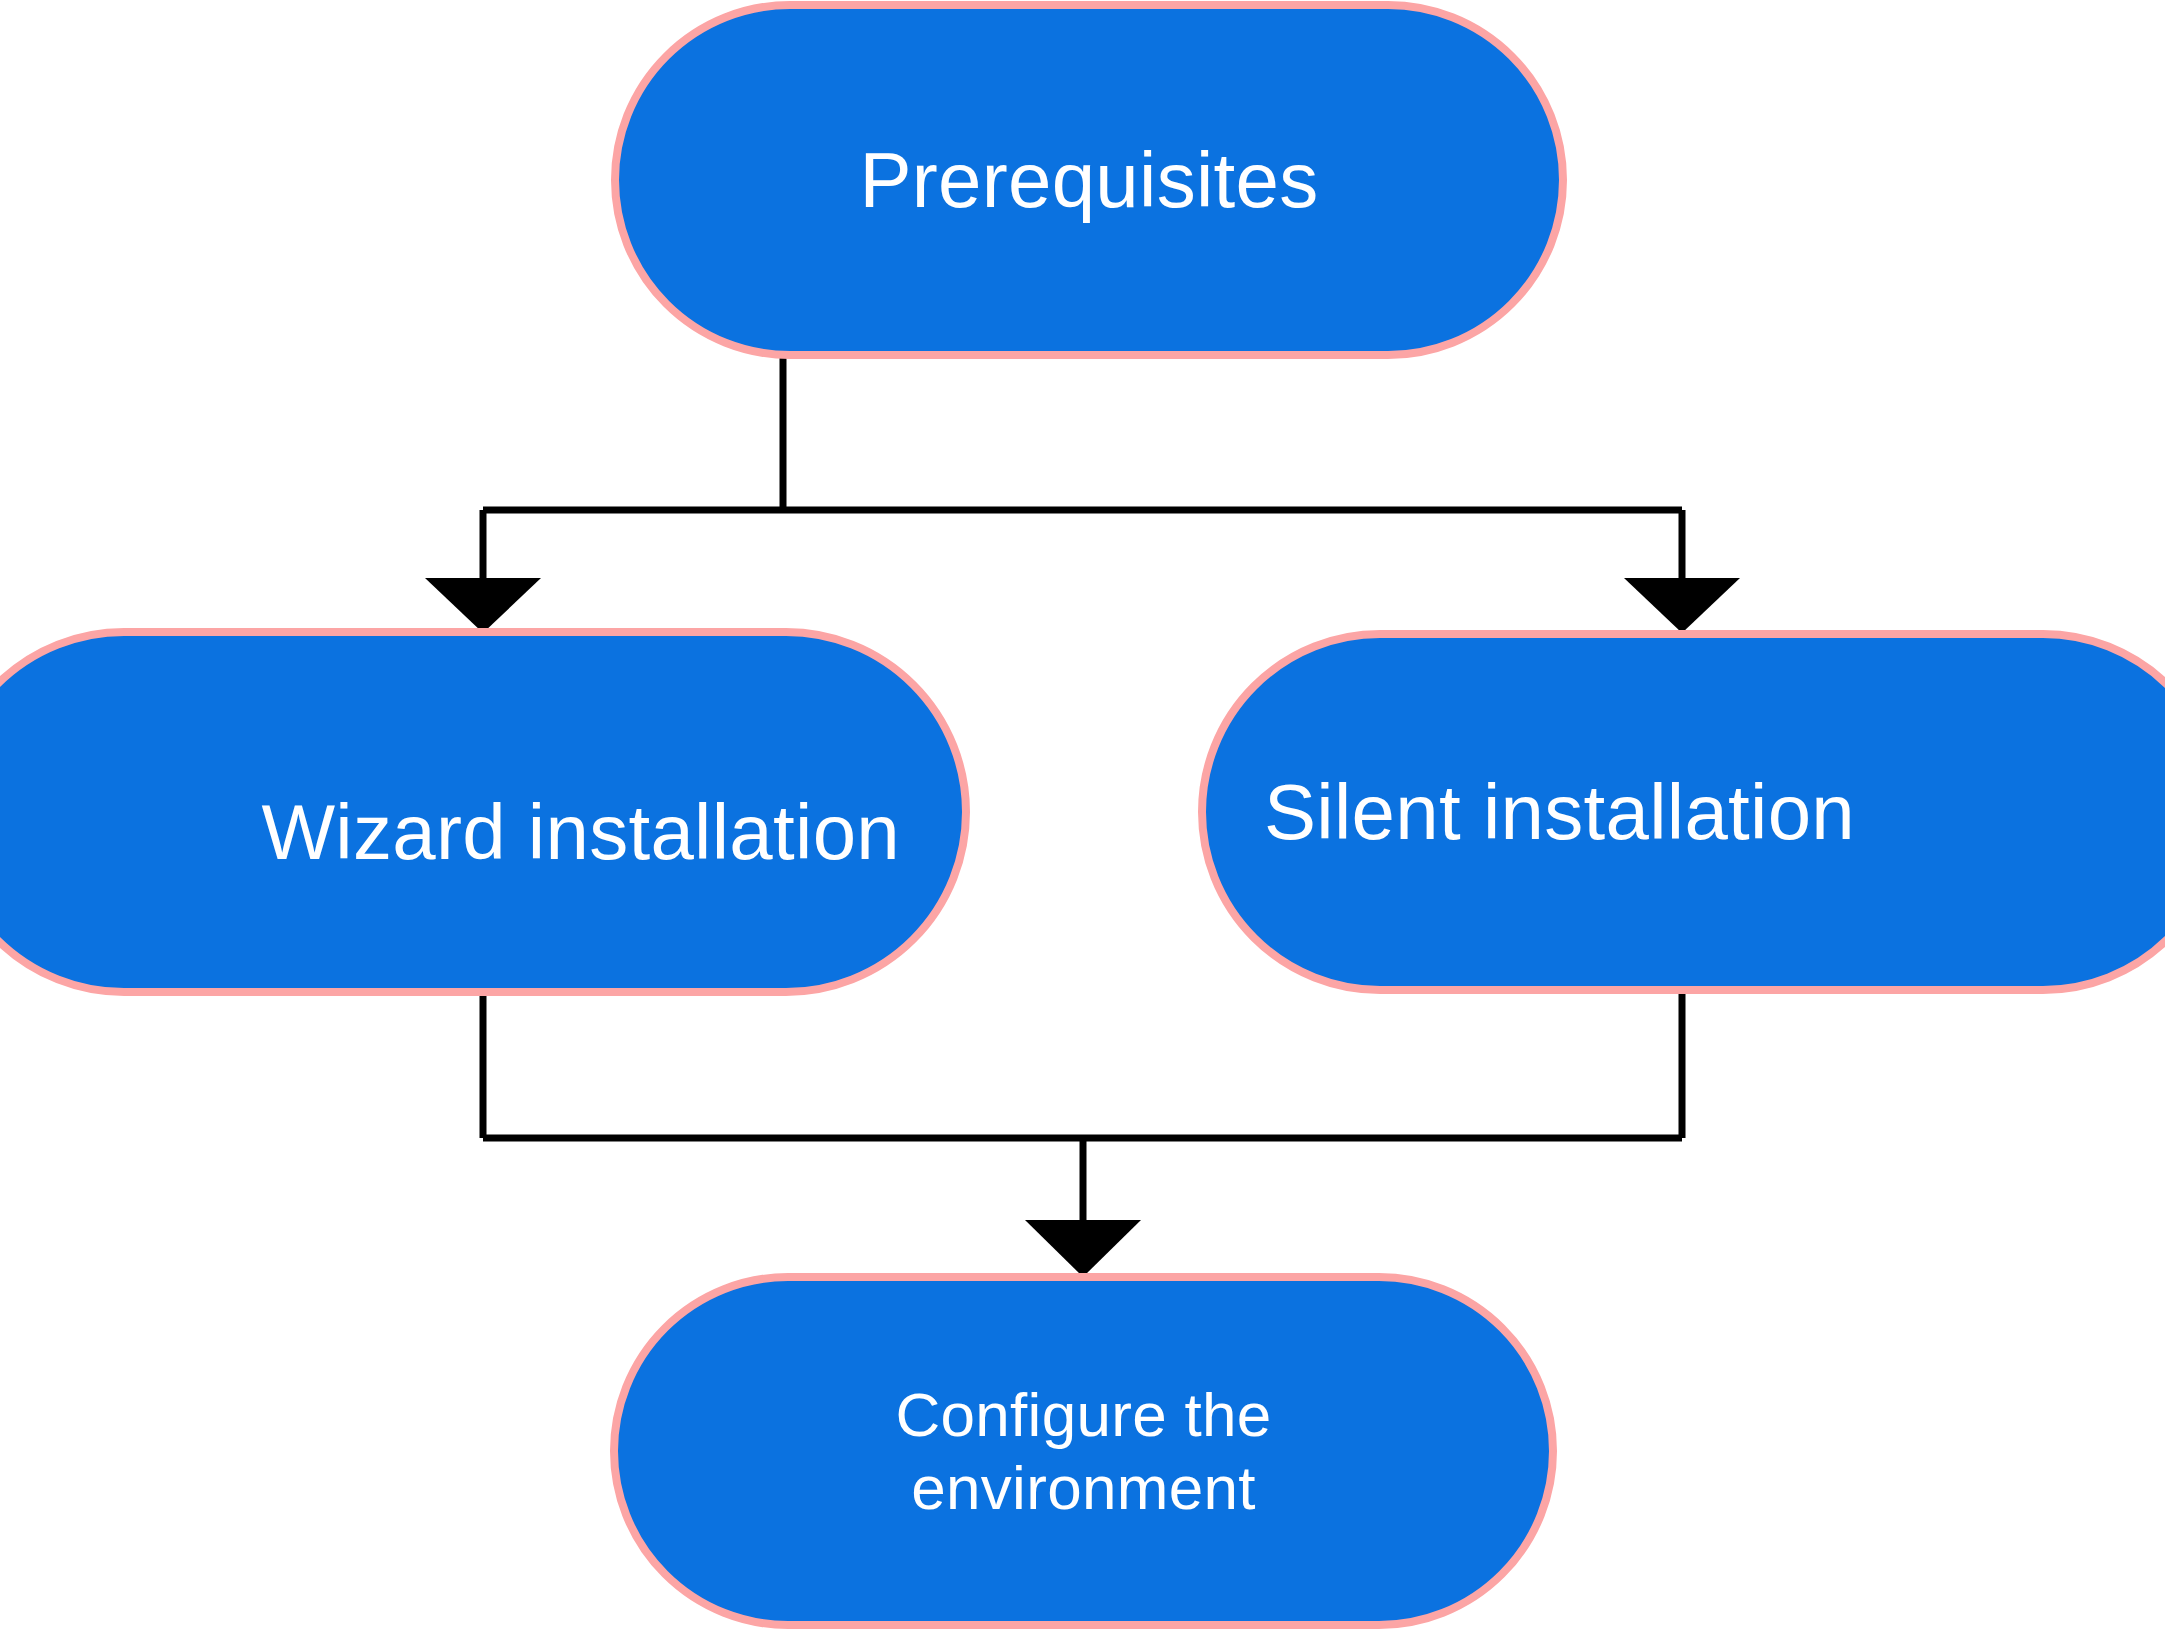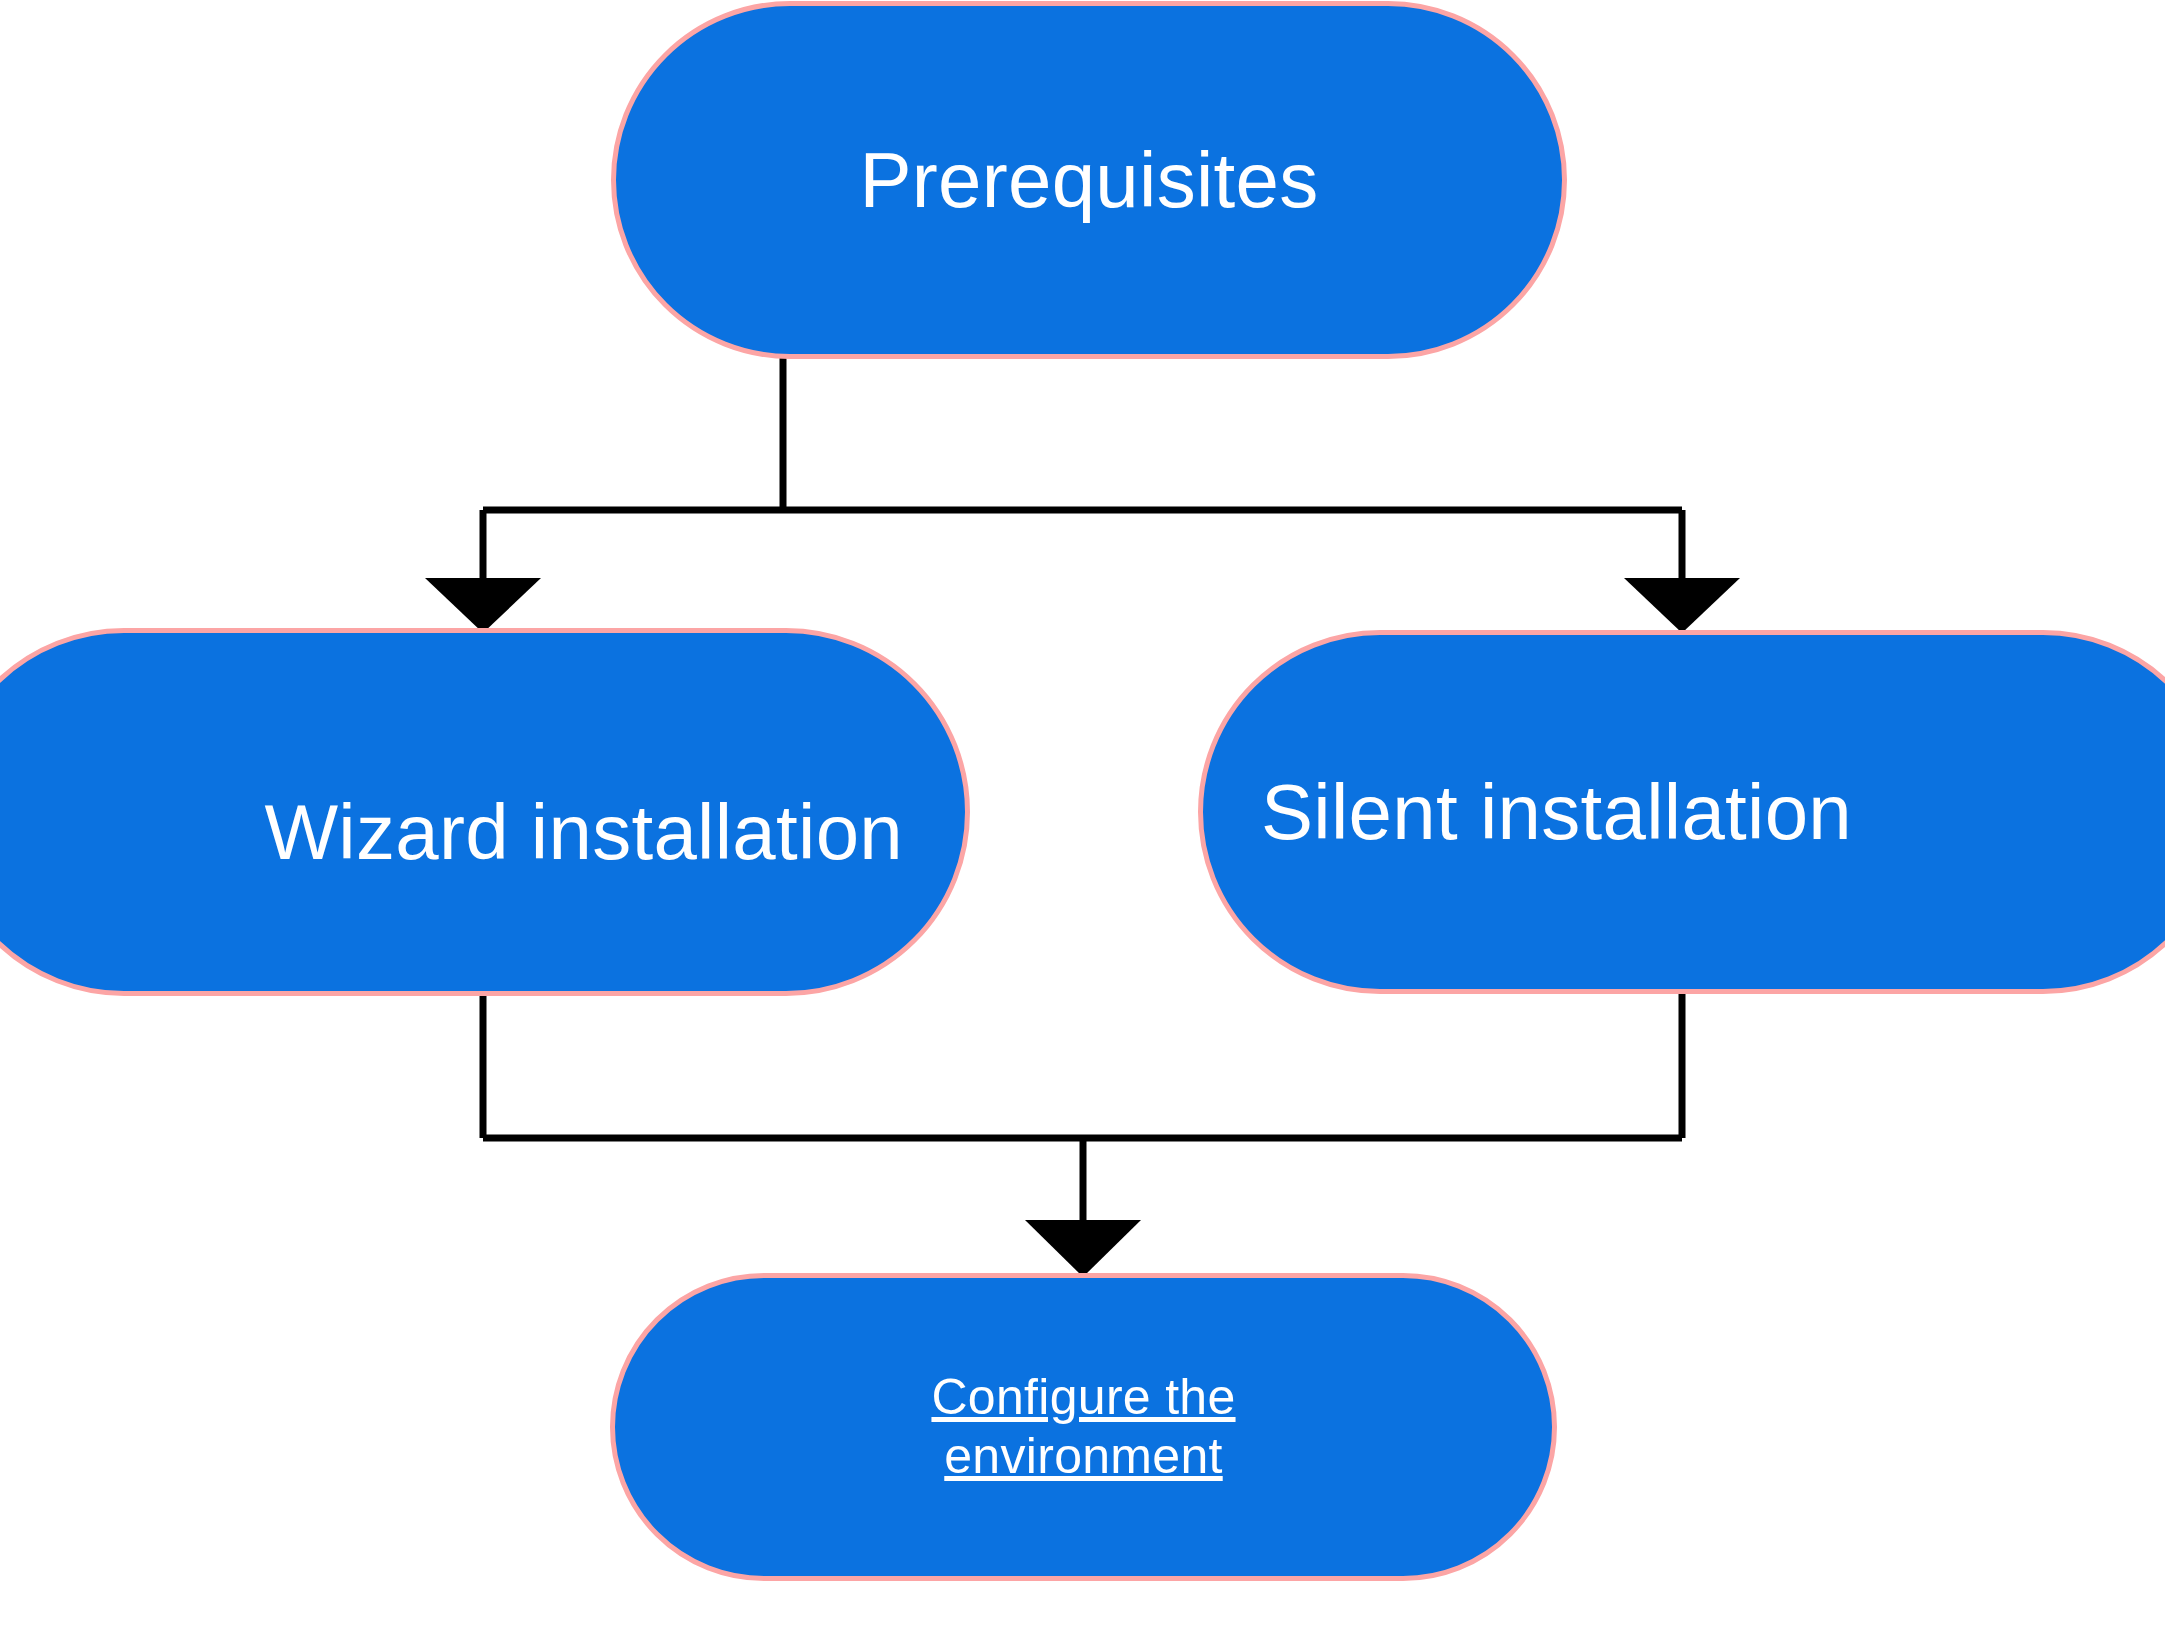--- a/index.html
+++ b/index.html
@@ -26,21 +26,21 @@
   }
   .node {
     position: absolute;
     box-sizing: border-box;
     display: flex;
     align-items: center;
     justify-content: center;
     text-align: center;
     color: #ffffff;
     background: #0B72E0;
-    border: 5px solid #fca5a5;
+    border: 8px solid #fca5a5;
     border-radius: 500px;
     line-height: 1.18;
     letter-spacing: 0.3px;
     z-index: 2;
   }
   .node-label {
     display: block;
     padding: 0 26px;
     white-space: pre-line;
   }
@@ -71,23 +71,22 @@
     font-size: 78px;
     justify-content: flex-start;
   }
   #node-silent-installation .node-label {
     padding-left: 58px;
   }
   #node-configure-environment {
     left: 610px;
     top: 1273px;
     width: 947px;
-    height: 308px;
-    font-size: 50px;
-    text-decoration: underline;
+    height: 356px;
+    font-size: 62px;
   }
 </style>
 </head>
 <body>
 
 <div id="canvas">
 
   <svg id="flow-svg" viewBox="0 0 2165 1640" xmlns="http://www.w3.org/2000/svg">
 
     <path d="M 783 357 L 783 510" fill="none" stroke="#000000" stroke-width="7"></path>

